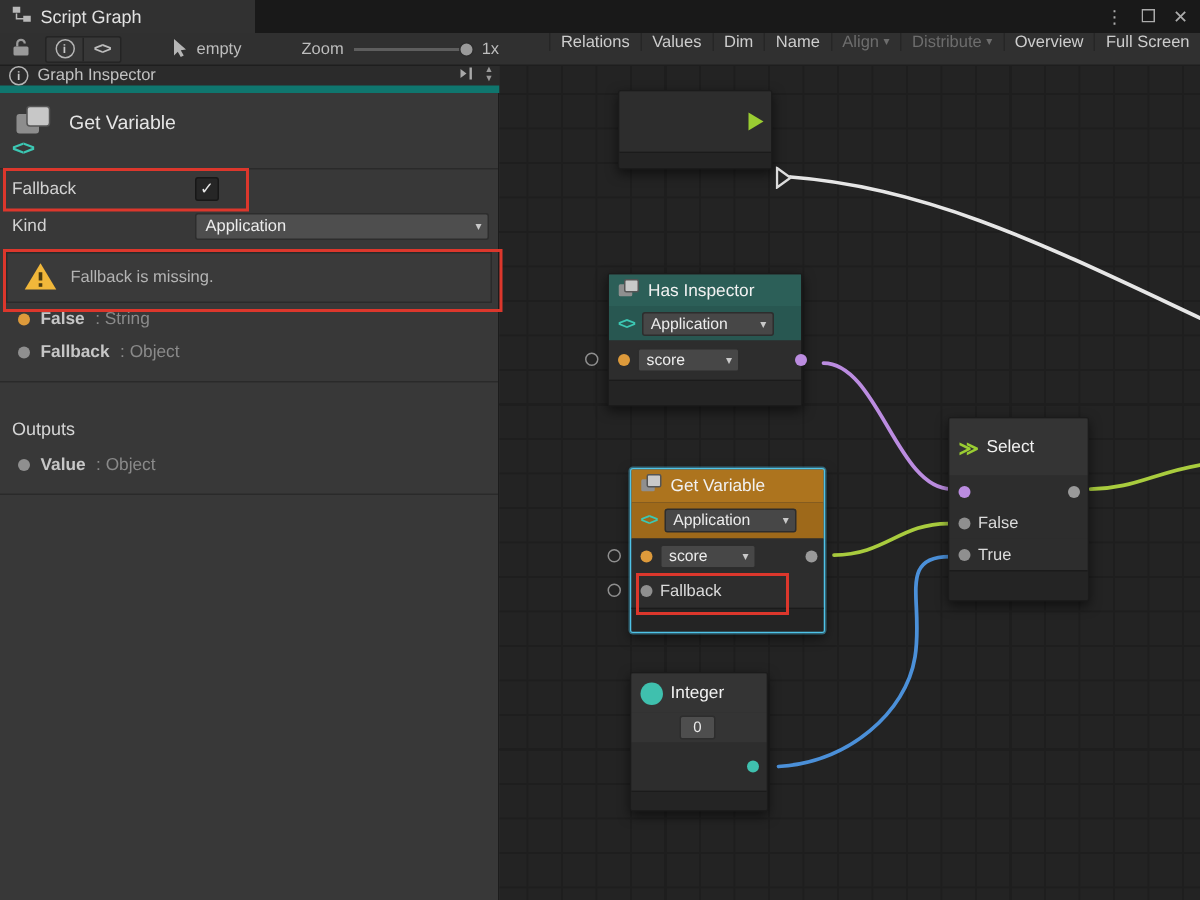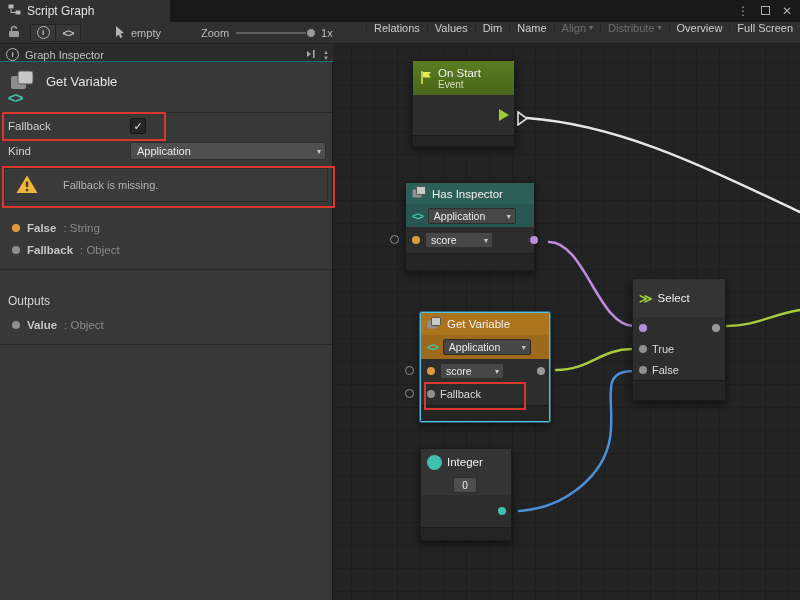--- a/index.html
+++ b/index.html
@@ -25,36 +25,36 @@
   .tb-empty{display:flex;align-items:center;gap:5px;margin-left:34px;color:#bdbdbd;}
   .tb-zoom{display:flex;align-items:center;gap:7px;margin-left:40px;color:#bdbdbd;}
   .slider{position:relative;width:78px;height:10px;}
   .slider .track{position:absolute;left:0;right:0;top:4px;height:2px;background:#5e5e5e;}
   .slider .handle{position:absolute;right:-2px;top:0;width:10px;height:10px;border-radius:50%;background:#9a9a9a;border:1px solid #2c2c2c;box-sizing:border-box;}
   .tb-btns{margin-left:auto;display:flex;height:22px;align-items:flex-start;}
   .tbtn{display:flex;align-items:center;padding:0 7px;border-left:1px solid #262626;font-size:11px;color:#cdcdcd;white-space:nowrap;}
   .tbtn.disabled{color:#6d6d6d;}
   .tbtn .caret{font-size:8px;margin-left:3px;}
   
-  .insp-header{position:absolute;left:0;top:44px;width:333px;height:18px;background:#2b2b2b;border-bottom:1px solid #0f766e;
-               display:flex;align-items:flex-end;gap:6px;padding:0 4px 0 6px;box-sizing:border-box;font-size:11px;color:#c2c2c2;}
+  .insp-header{position:absolute;left:0;top:44px;width:333px;height:18px;background:#2b2b2b;border-bottom:5px solid #0f766e;
+               display:flex;align-items:flex-start;gap:6px;padding:0 4px 0 6px;box-sizing:border-box;font-size:11px;color:#c2c2c2;}
   .insp-header .spacer{flex:1;}
   .scroll-arrows{display:flex;flex-direction:column;line-height:6px;font-size:6px;color:#9a9a9a;}
   .inspector{position:absolute;left:0;top:62px;width:333px;height:538px;background:#383838;border-right:1px solid #1c1c1c;box-sizing:border-box;}
   .unit-head{position:relative;height:50px;}
   .unit-title{position:absolute;left:46px;top:12px;font-size:13px;color:#e4e4e4;}
   .divline{border:0;border-top:1px solid #2a2a2a;margin:0;}
   .insp-row{display:flex;align-items:center;font-size:11.5px;color:#d2d2d2;}
   .insp-label{margin-left:8px;width:122px;}
   .checkbox{width:14px;height:14px;background:#262626;border:1px solid #171717;border-radius:2px;display:flex;align-items:center;justify-content:center;
             color:#e8e8e8;font-size:11px;line-height:11px;}
   .dd{background:#4e4e4e;border:1px solid #2d2d2d;border-radius:2px;display:flex;align-items:center;
       padding:0 16px 0 6px;position:relative;color:#ececec;font-size:11px;box-sizing:border-box;}
   .dd::after{content:"▾";position:absolute;right:4px;top:50%;transform:translateY(-50%);font-size:8px;color:#c9c9c9;}
-  .warnbox{margin:5px 4px 15px 4px;height:34px;background:#3a3a3a;border:1px solid #2a2a2a;display:flex;align-items:center;gap:24px;
+  .warnbox{margin:5px 4px 0 4px;height:34px;background:#3a3a3a;border:1px solid #2a2a2a;display:flex;align-items:center;gap:8px;
            padding-left:10px;font-size:11px;color:#b4b4b4;box-sizing:border-box;}
   .sec-h{margin:14px 0 6px 8px;font-size:12px;color:#d6d6d6;}
   .port-row{display:flex;align-items:center;gap:7px;padding-left:12px;height:22px;font-size:11.5px;}
   .port-row b{color:#c6c6c6;font-weight:bold;}
   .port-row .ptype{color:#8a8a8a;}
   .dot{width:8px;height:8px;border-radius:50%;display:inline-block;flex:none;}
   
   .canvas{position:absolute;left:333px;top:44px;width:467px;height:556px;background-color:#232323;overflow:hidden;
     background-image:
       linear-gradient(#1e1e1e 1px,transparent 1px),linear-gradient(90deg,#1e1e1e 1px,transparent 1px),
@@ -243,32 +243,20 @@
 
   <svg class="wires" width="467" height="556">
     <path d="M194,74 C287,81 367,121 467,168" stroke="#e6e6e6" stroke-width="2.5" fill="none" stroke-linecap="round"></path>
     <path d="M216,198 C252,198 265,282 301,282" stroke="#bb8ce0" stroke-width="2.5" fill="none" stroke-linecap="round"></path>
     <path d="M223,326 C257,326 267,305 299,305" stroke="#a9cc3e" stroke-width="2.5" fill="none" stroke-linecap="round"></path>
     <path d="M394,282 C422,282 437,271 467,266" stroke="#a9cc3e" stroke-width="2.5" fill="none" stroke-linecap="round"></path>
     <path d="M186,467 C233,464 271,431 277,394 C283,357 265,327 300,327" stroke="#4b90d9" stroke-width="2.5" fill="none" stroke-linecap="round"></path>
   </svg>
 
   <div class="node" style="left:79px;top:16px;width:103px;">
-    <div class="node-h hdr-green" style="height:34px;">
-      <span>
-        <svg width="14" height="15" viewBox="0 0 14 15">
-            <path d="M3 1v13" stroke="#e9e955" stroke-width="1.5"></path>
-            <path d="M4 2h8l-2.2 2.7L12 7.4H4z" fill="#e9e955"></path>
-          </svg>
-      </span>
-      <div>
-        <div class="ntitle">On Start</div>
-        <div class="nsub">Event</div>
-      </div>
-    </div>
     <div class="node-body" style="height:40px;">
       <span class="flow-arrow abs" style="right:5px;top:14px;"></span>
     </div>
     <div class="node-footer" style="height:10px;"></div>
   </div>
   <svg class="abs" style="left:184px;top:67px;z-index:3;" width="12" height="15">
     <path d="M1 1 L10 7.5 L1 14 Z" fill="none" stroke="#dcdcdc" stroke-width="1.6"></path>
   </svg>
 
   <div class="node" style="left:72px;top:138px;width:130px;">
@@ -334,25 +322,25 @@
     <div class="node-h" style="height:38px;background:#343434;">
       <span class="select-icon">≫</span>
       <span class="ntitle">Select</span>
     </div>
     <div class="node-body" style="height:21px;">
       <span class="dot" style="background:#bb8ce0;"></span>
       <span class="dot abs" style="background:#9a9a9a;right:5px;top:7px;"></span>
     </div>
     <div class="node-body" style="height:21px;">
       <span class="dot" style="background:#8f8f8f;"></span>
-      <span>True</span>
+      <span>False</span>
     </div>
     <div class="node-body" style="height:21px;">
       <span class="dot" style="background:#8f8f8f;"></span>
-      <span>False</span>
+      <span>True</span>
     </div>
     <div class="node-footer" style="height:19px;"></div>
   </div>
 
   <div class="node" style="left:87px;top:404px;width:92px;">
     <div class="node-h" style="height:26px;background:#343434;">
       <span class="int-circle"></span>
       <span class="ntitle">Integer</span>
     </div>
     <div class="node-h" style="height:20px;background:#343434;">

